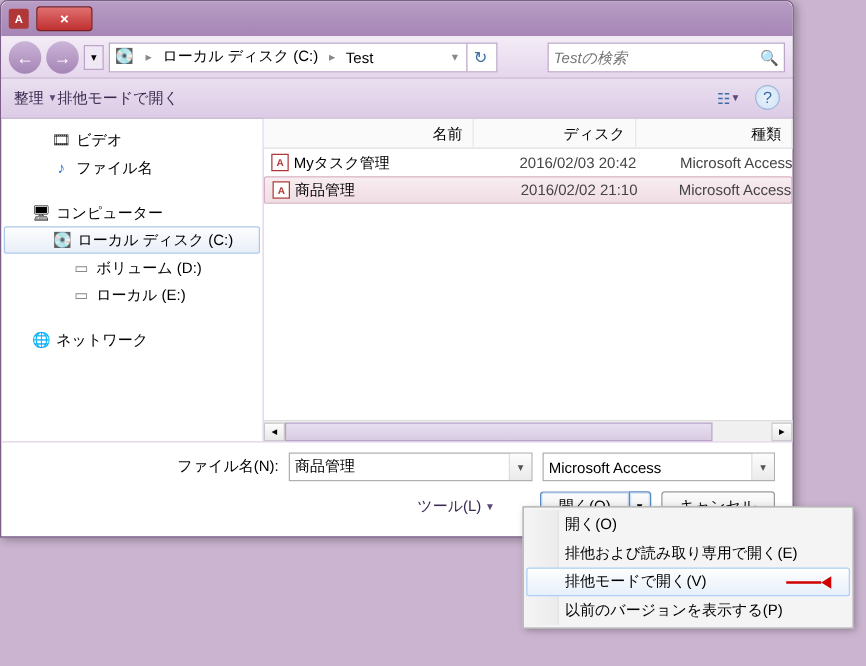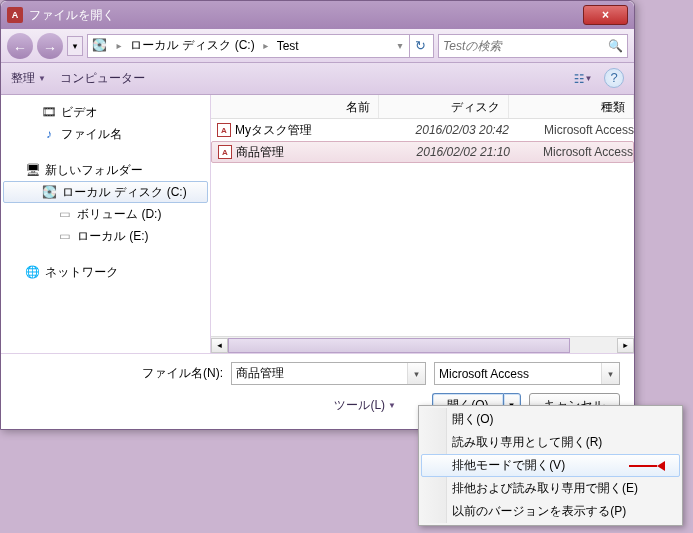--- a/index.html
+++ b/index.html
@@ -16,25 +16,25 @@
 .navbar { height: 34px; background: linear-gradient(#f3ecf6,#e5d6ec); border-bottom: 1px solid #bca5c8; display: flex; align-items: center; padding: 0 6px; gap: 4px; }
 .navbtn { width: 26px; height: 26px; border-radius: 50%; background: linear-gradient(#cbb4d8,#a585b5); display: flex; align-items: center; justify-content: center; color: #fff; font-size: 14px; cursor: pointer; }
 .smallnav { width: 16px; height: 20px; border: 1px solid #bca5c8; background: #f0e8f4; display: flex; align-items: center; justify-content: center; font-size: 9px; cursor: pointer; }
 
 .breadcrumb { flex: 1; height: 24px; border: 1px solid #bca5c8; background: #fff; display: flex; align-items: center; padding: 0 2px; }
 .bc-icon { width: 18px; height: 16px; margin: 0 2px; }
 .bc-seg { padding: 0 4px; height: 100%; display: flex; align-items: center; cursor: pointer; }
 .bc-sep { width: 14px; display: flex; align-items: center; justify-content: center; color: #888; font-size: 10px; cursor: pointer; }
 .refresh { width: 22px; height: 22px; display: flex; align-items: center; justify-content: center; color: #3a6ea5; cursor: pointer; font-size: 13px; margin-left: 2px; border-left: 1px solid #bca5c8; }
 
-.search { width: 190px; height: 24px; border: 1px solid #bca5c8; background: #fff; display: flex; align-items: center; padding: 0 4px; }
+.search { width: 190px; height: 24px; border: 1px solid #bca5c8; background: #fff; display: flex; align-items: center; padding: 0 4px; margin-left: 36px; }
 .search input { border: none; outline: none; flex: 1; font-style: italic; color: #888; }
 .search .sicon { color: #3a6ea5; cursor: pointer; }
 
-.toolbar { height: 32px; background: linear-gradient(#eadff0,#dccbe5); border-bottom: 1px solid #bca5c8; display: flex; align-items: center; padding: 0 10px; gap: 14px; }
+.toolbar { height: 32px; background: linear-gradient(#eadff0,#dccbe5); border-bottom: 1px solid #bca5c8; display: flex; align-items: center; padding: 0 10px; }
 .tool-item { color: #3a2a50; display: flex; align-items: center; gap: 3px; cursor: pointer; }
 .tool-drop { font-size: 8px; color: #604878; }
 .spacer { flex: 1; }
 .tool-right { display: flex; gap: 6px; }
 .iconbtn { width: 30px; height: 22px; border: 1px solid transparent; display: flex; align-items: center; justify-content: center; cursor: pointer; color: #3a6ea5; font-size: 13px; border-radius: 2px; }
 
 .body { flex: 1; display: flex; min-height: 0; }
 .tree { width: 210px; border-right: 1px solid #e0d0e8; padding: 6px 0; overflow: auto; }
 .tree-node { display: flex; align-items: center; height: 22px; padding-left: 24px; cursor: pointer; white-space: nowrap; }
 .tree-node.lv2 { padding-left: 40px; }
@@ -45,21 +45,21 @@
 
 .filearea { flex: 1; display: flex; flex-direction: column; min-width: 0; text-align: right; }
 .fhead { height: 24px; display: flex; border-bottom: 1px solid #e0e0e0; background: #fafafa; }
 .fhead div { padding: 4px 8px; border-right: 1px solid #e8e8e8; cursor: pointer; white-space: nowrap; overflow: hidden; }
 .fhead .c-name { width: 168px; }
 .fhead .c-date { width: 130px; }
 .fhead .c-type { flex: 1; }
 .flist { flex: 1; overflow: auto; }
 .frow { height: 22px; display: flex; align-items: center; cursor: pointer; }
 .frow .c-name { width: 168px; padding-left: 6px; display: flex; align-items: center; gap: 4px; overflow: hidden; }
-.frow .c-date { width: 130px; color: #444; font-style: italic; }
+.frow .c-date { width: 130px; color: #444; }
 .frow .c-type { flex: 1; color: #444; white-space: nowrap; overflow: hidden; }
 .frow.sel { background: linear-gradient(#f8edf0,#f0dde5); border: 1px solid #d8b0c0; border-radius: 2px; }
 .file-icon { width: 14px; height: 14px; background: #fff; border: 1px solid #b03838; display: flex; align-items: center; justify-content: center; color: #b03838; font-size: 8px; font-weight: bold; }
 .hscroll { height: 17px; background: #f0f0f0; border-top: 1px solid #ddd; display: flex; align-items: center; }
 .hscroll .sbtn { width: 17px; height: 15px; background: linear-gradient(#fdfdfd,#e8e8e8); border: 1px solid #c8c8c8; font-size: 9px; display: flex; align-items: center; justify-content: center; cursor: pointer; }
 .hscroll .track { flex: 1; height: 15px; background: #f0f0f0; position: relative; }
 .hscroll .thumb { position: absolute; left: 0; width: 88%; height: 100%; background: linear-gradient(#e8dff0,#d8cbe2); border: 1px solid #b8a0c8; cursor: pointer; }
 
 .footer { padding: 8px 14px 12px; border-top: 1px solid #e0d0e8; display: flex; flex-direction: column; gap: 8px; }
 .frow-1 { display: flex; align-items: center; justify-content: flex-end; gap: 8px; }
@@ -83,21 +83,20 @@
 .arrow-red { position: absolute; right: 14px; width: 36px; height: 10px; }
 .arrow-red .shaft { position: absolute; top: 4px; left: 0; width: 28px; height: 2px; background: #d00000; }
 .arrow-red .head { position: absolute; right: 0; top: 0; width: 0; height: 0; border-top: 5px solid transparent; border-bottom: 5px solid transparent; border-right: 8px solid #d00000; }
 </style>
 </head>
 <body>
 
 <div class="window">
   <div class="titlebar">
     <div class="app-icon">A</div>
-    <div class="title">ファイルを開く</div>
     <div class="close">×</div>
   </div>
 
   <div class="navbar">
     <div class="navbtn">←</div>
     <div class="navbtn">→</div>
     <div class="smallnav">▾</div>
     <div class="breadcrumb">
       <span class="bc-icon">💽</span>
       <span class="bc-sep">▸</span>
@@ -113,21 +112,21 @@
       <span class="sicon">🔍</span>
     </div>
   </div>
 
   <div class="toolbar">
     <div class="tool-item">
       <span>整理</span>
       <span class="tool-drop">▼</span>
     </div>
     <div class="tool-item">
-      <span>コンピューター</span>
+      <span>排他モードで開く</span>
     </div>
     <div class="spacer"></div>
     <div class="tool-right">
       <div class="iconbtn">
         <span>☷</span>
         <span class="tool-drop">▼</span>
       </div>
       <div class="iconbtn" style="color:#3a6ea5;border:1px solid #9cb8dc;border-radius:50%;width:20px;height:20px;background:radial-gradient(#eaf2fb,#cfe2f6);">?</div>
     </div>
   </div>
@@ -138,21 +137,21 @@
           <span class="t-icon">🎞</span>
           <span>ビデオ</span>
         </div>
       <div class="tree-node lv2">
           <span class="t-icon" style="color:#2a70d0">♪</span>
           <span>ファイル名</span>
         </div>
       <div class="tree-gap"></div>
       <div class="tree-node">
           <span class="t-icon">🖥</span>
-          <span>新しいフォルダー</span>
+          <span>コンピューター</span>
         </div>
       <div class="tree-node lv2 sel">
           <span class="t-icon">💽</span>
           <span>ローカル ディスク (C:)</span>
         </div>
       <div class="tree-node lv2b">
           <span class="t-icon" style="color:#888">▭</span>
           <span>ボリューム (D:)</span>
         </div>
       <div class="tree-node lv2b">
@@ -223,23 +222,22 @@
         <div class="btn primary drop">▾</div>
       </div>
       <div class="btn">キャンセル</div>
     </div>
   </div>
 </div>
 
 <div class="menu">
   <div class="gutter"></div>
   <div class="menu-item">開く(O)</div>
-  <div class="menu-item">読み取り専用として開く(R)</div>
+  <div class="menu-item">排他および読み取り専用で開く(E)</div>
   <div class="menu-item on">
     <span>排他モードで開く(V)</span>
     <span class="arrow-red">
         <span class="shaft"></span>
         <span class="head"></span>
       </span>
   </div>
-  <div class="menu-item">排他および読み取り専用で開く(E)</div>
   <div class="menu-item">以前のバージョンを表示する(P)</div>
 </div>
 
 </body></html>

